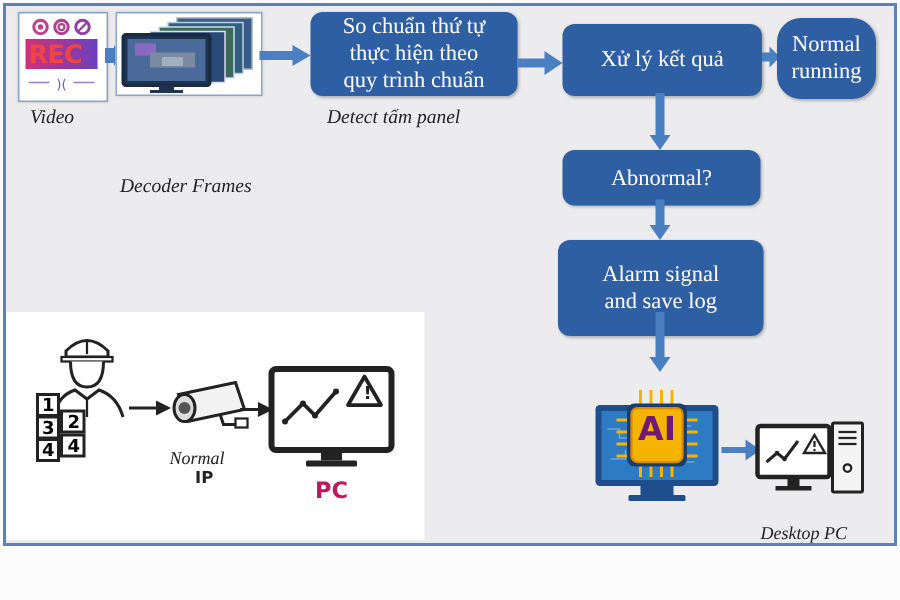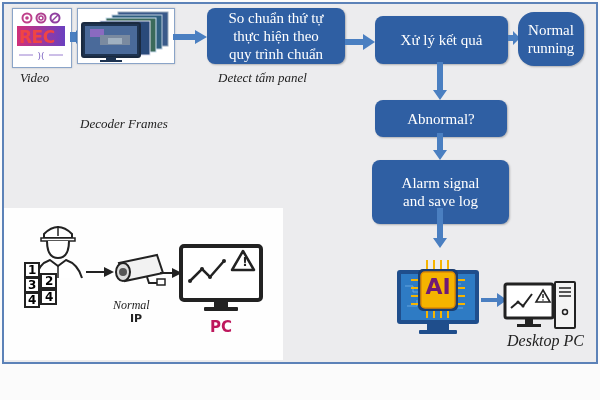--- a/index.html
+++ b/index.html
@@ -153,21 +153,21 @@
   <rect x="0" y="4" width="48" height="34" rx="2" fill="#fff" stroke="#222" stroke-width="3"></rect>
   <polyline points="6,28 13,22 18,26 27,14" fill="none" stroke="#222" stroke-width="2"></polyline>
   <circle cx="13" cy="22" r="1.5" fill="#222"></circle>
     <circle cx="18" cy="26" r="1.5" fill="#222"></circle>
   <polygon points="38,10 45,22 31,22" fill="#fff" stroke="#222" stroke-width="1.6"></polygon>
   <line x1="38" y1="14" x2="38" y2="18" stroke="#222" stroke-width="1.5"></line>
   <circle cx="38" cy="20" r="0.8" fill="#222"></circle>
   <rect x="20" y="38" width="8" height="6" fill="#222"></rect>
   <rect x="12" y="44" width="24" height="3" fill="#222"></rect>
 </svg>
-<div class="cap" style="left:507px;top:332px;font-size:16px;">Desktop PC</div>
+<div class="cap" style="left:507px;top:348px;font-size:12px;">Desktop PC</div>
 
 <div class="white-panel"></div>
 
 <svg width="60" height="56" style="left:36px;top:224px">
   <path d="M8 10 Q22 -4 36 10 L36 14 L8 14 Z" fill="#fff" stroke="#222" stroke-width="2"></path>
   <line x1="22" y1="2" x2="22" y2="12" stroke="#222" stroke-width="1.5"></line>
   <rect x="5" y="14" width="34" height="3" fill="#fff" stroke="#222" stroke-width="1.5"></rect>
   <path d="M11 17 Q11 34 22 34 Q33 34 33 17" fill="#fff" stroke="#222" stroke-width="2"></path>
   <path d="M0 54 Q2 40 14 36 L22 42 L30 36 Q42 40 46 54" fill="#fff" stroke="#222" stroke-width="2"></path>
   <line x1="22" y1="42" x2="22" y2="54" stroke="#222" stroke-width="1.5"></line>

